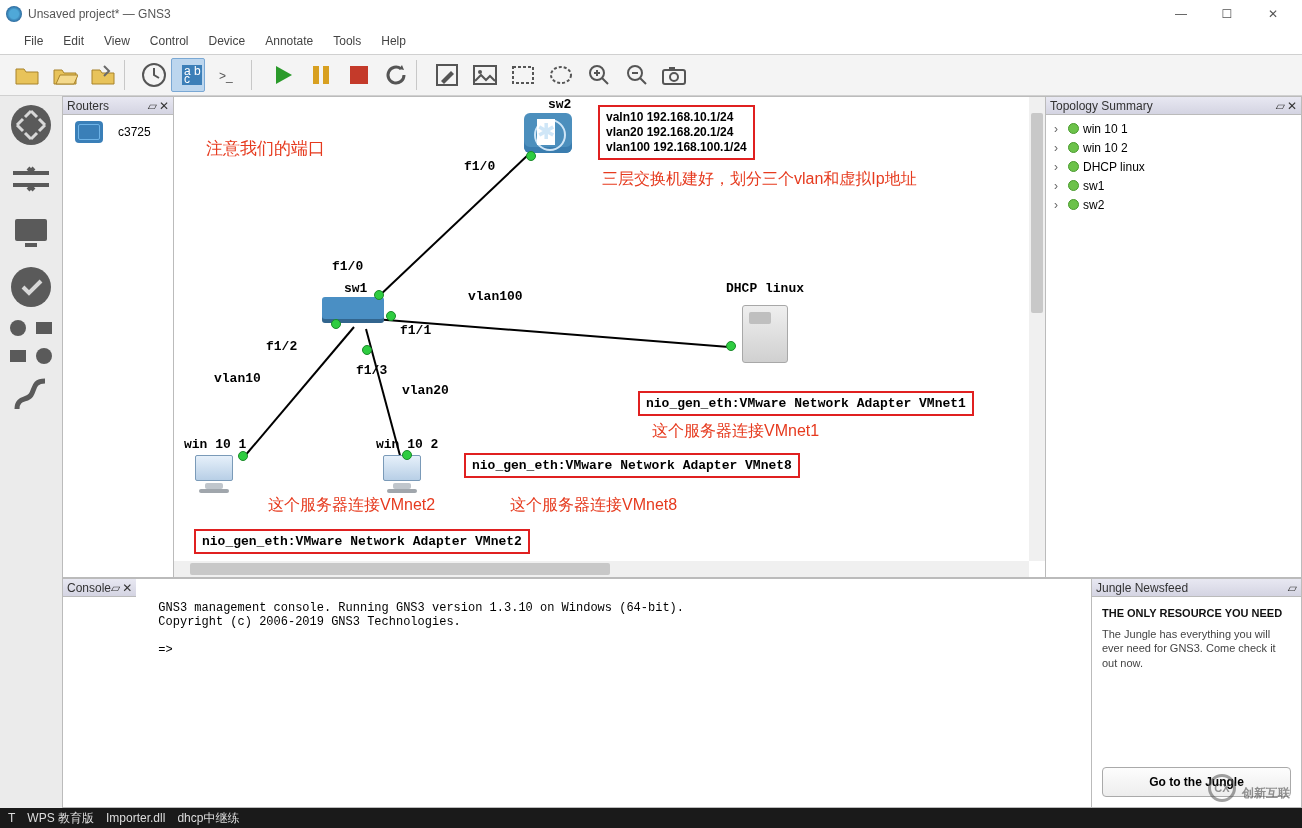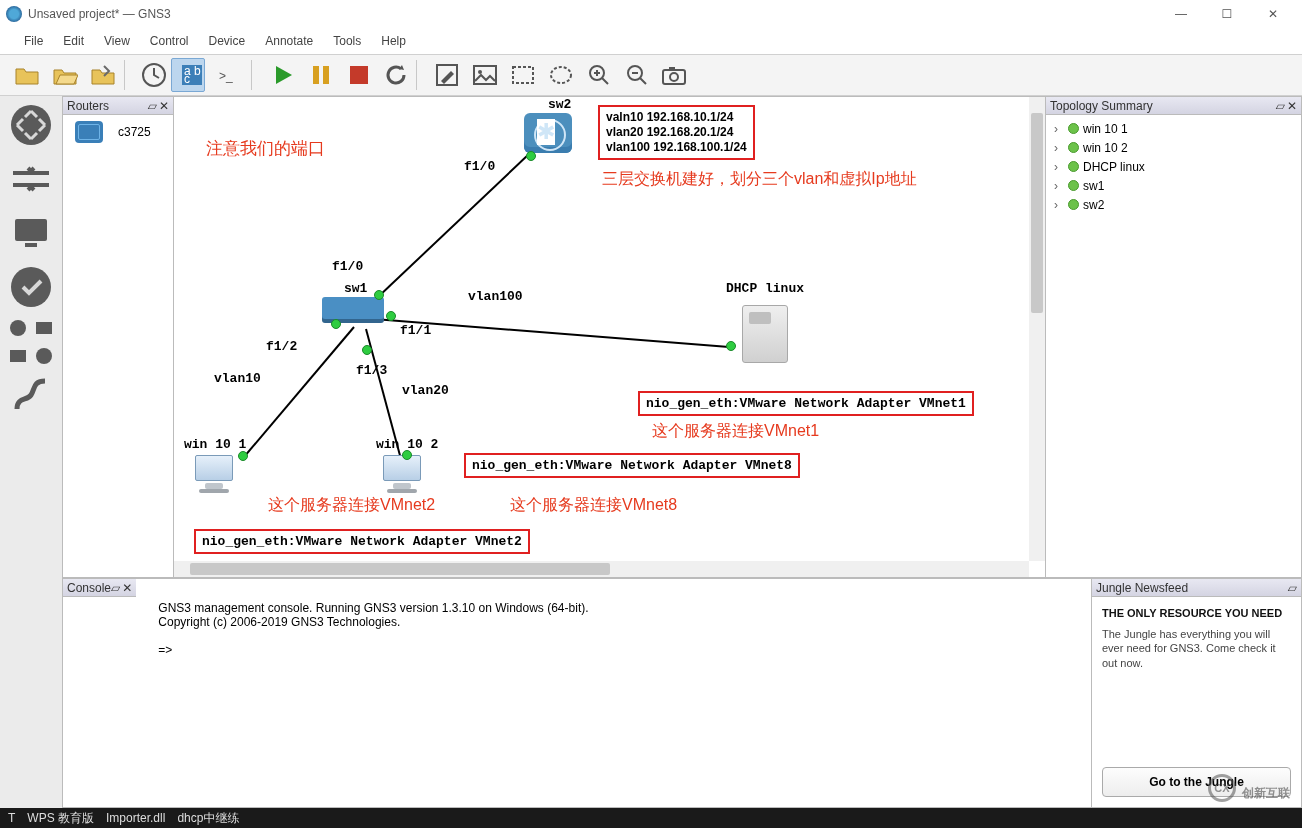--- a/index.html
+++ b/index.html
@@ -30,21 +30,21 @@
 .scroll-v .thumb{position:absolute;left:2px;right:2px;top:16px;height:200px;background:#c8c8c8;border-radius:2px}
 .scroll-h{position:absolute;left:0;right:16px;bottom:0;height:16px;background:#f0f0f0}
 .scroll-h .thumb{position:absolute;top:2px;bottom:2px;left:16px;width:420px;background:#c8c8c8;border-radius:2px}
 .topo-panel{width:256px;border:1px solid #bbb;border-left:none;display:flex;flex-direction:column}
 .tree{padding:4px}
 .tree-row{display:flex;align-items:center;gap:4px;height:19px;padding-left:4px}
 .tree-row .chev{color:#666;width:10px}
 .dot{width:11px;height:11px;border-radius:50%;background:#6cc24a;border:1px solid #4a9a2e}
 .bottomrow{display:flex;height:230px}
 .console-panel{flex:1;border:1px solid #bbb;display:flex;}
-.console-body{flex:1;background:#fff;padding:22px;font-family:Liberation Sans, sans-serif;font-size:12px;color:#000;white-space:pre;overflow:auto}
+.console-body{flex:1;background:#fff;padding:22px;font-family:Liberation Mono, monospace;font-size:12px;color:#000;white-space:pre;overflow:auto}
 .jungle-panel{width:210px;border:1px solid #bbb;border-left:none;display:flex;flex-direction:column}
 .jungle-body{flex:1;padding:10px;display:flex;flex-direction:column;gap:8px}
 .jungle-logo{display:flex;align-items:center;gap:6px;font-weight:bold;color:#333;font-size:14px}
 .jungle-headline{font-weight:bold;font-size:11px;color:#111}
 .jungle-text{font-size:11px;color:#444;line-height:1.3}
 .jungle-btn{margin-top:auto;height:30px;border:1px solid #aaa;border-radius:4px;background:linear-gradient(#fdfdfd,#ededed);display:flex;align-items:center;justify-content:center;font-weight:bold;font-size:12px}
 .taskbar{position:absolute;left:0;right:0;bottom:0;height:20px;background:#1a1a1a;color:#ddd;font-size:11px;display:flex;align-items:center;padding:0 8px;gap:12px}
 .redbox{border:2px solid #e02020;padding:3px 6px;background:#fff;font-family:"SimSun","Courier New",monospace;font-size:13px;font-weight:bold}
 .redtext{color:#e63a1e;font-weight:400}
 .monolabel{font-family:"SimSun","Courier New",monospace;font-size:13px;font-weight:bold;color:#000}

